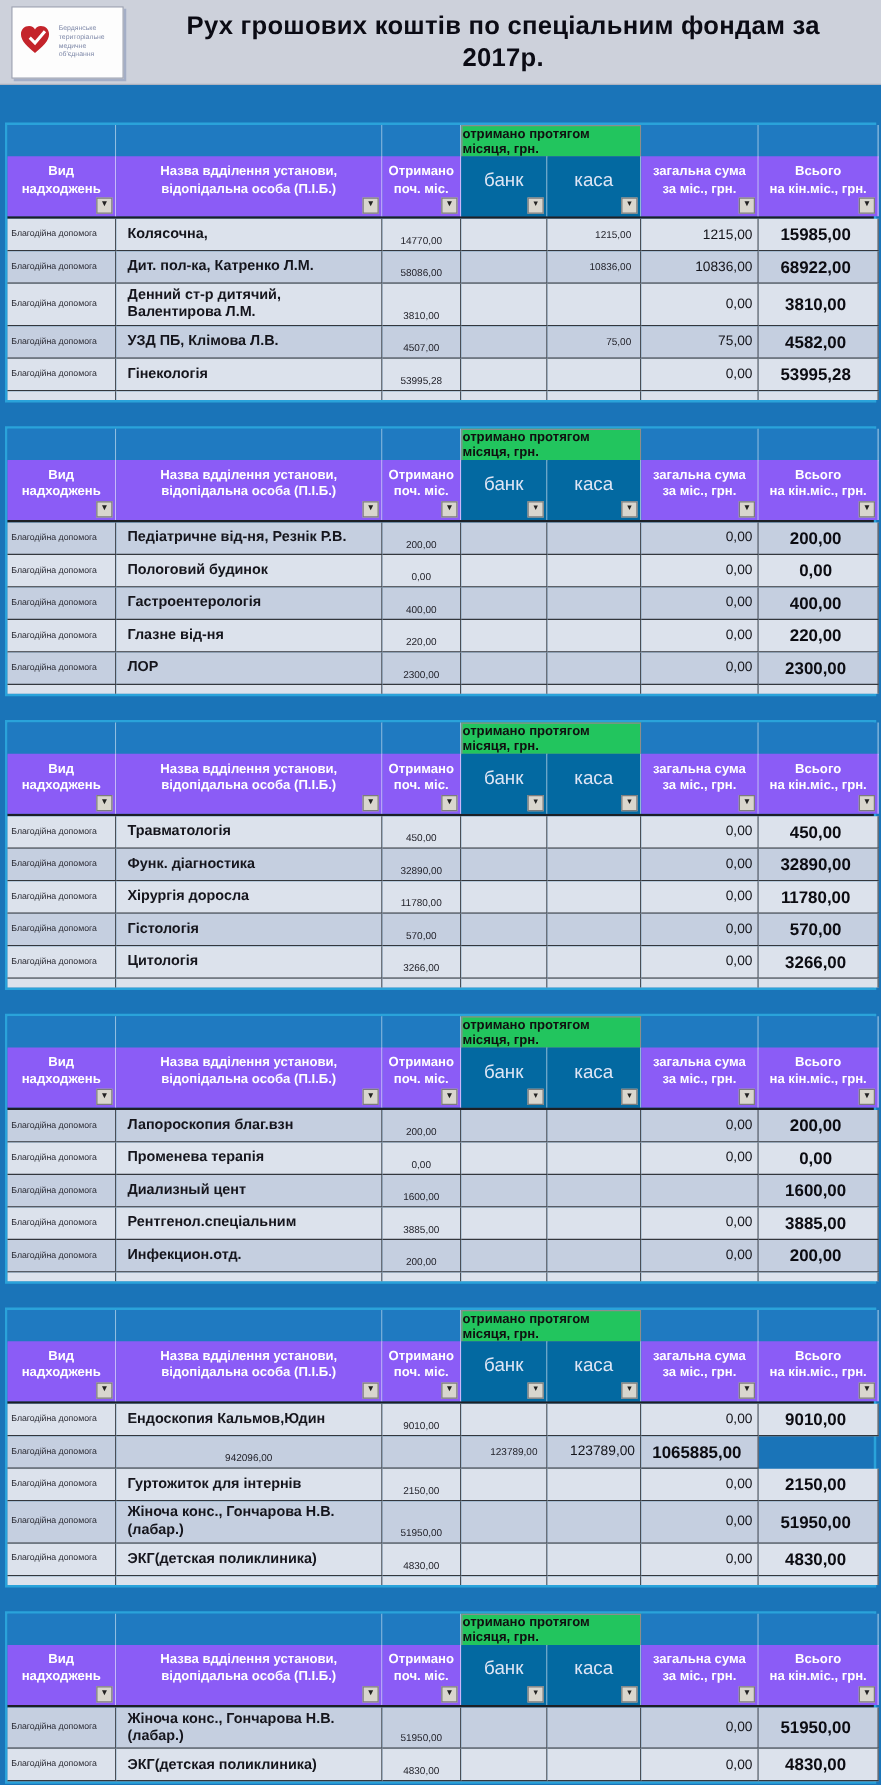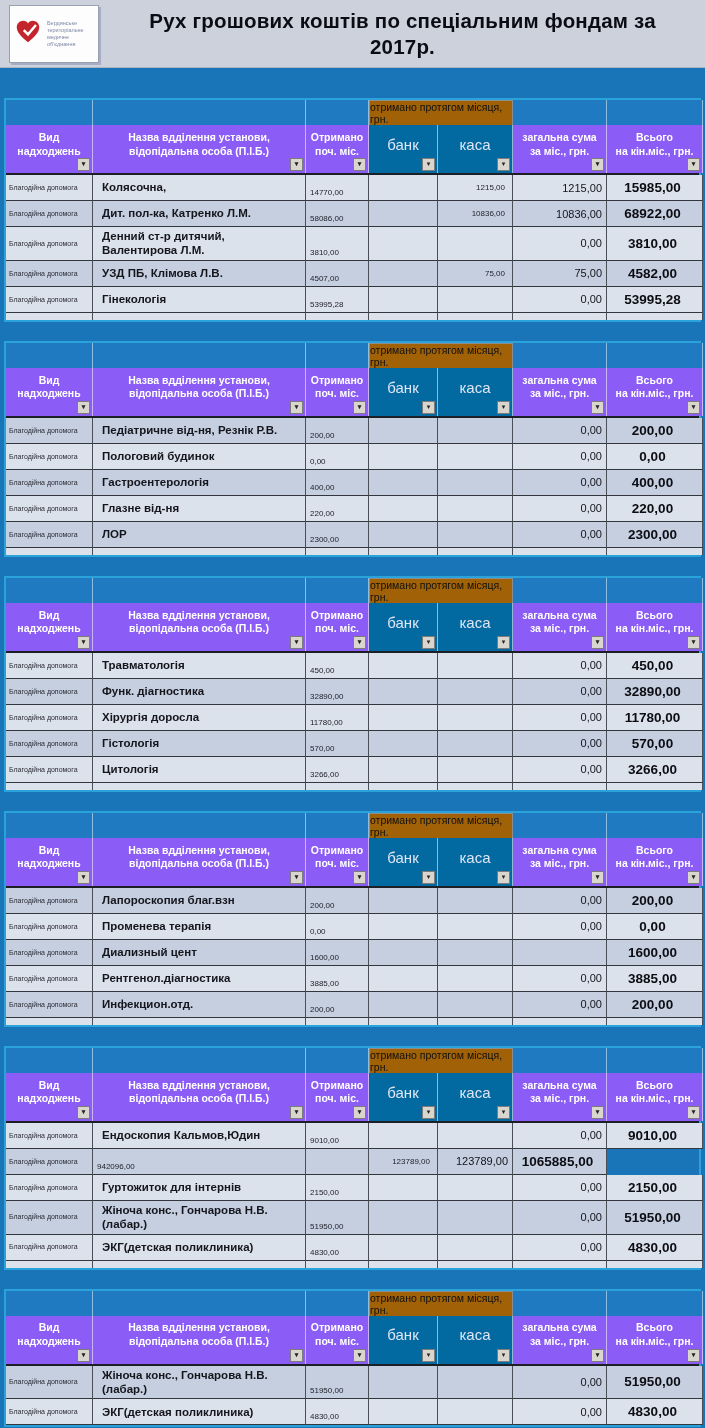--- a/index.html
+++ b/index.html
@@ -17,43 +17,43 @@
          font-size:20.5px;font-weight:bold;color:#0b0b14;line-height:1.25;letter-spacing:.2px;}
 
   
   .tables{padding:30px 4px 0 4px;display:flex;flex-direction:column;gap:19px;}
   .tbl{border:2px solid #2aa3da;background:#1a74b8;}
   .grid{display:grid;grid-template-columns:87px 213px 63px 69px 75px 94px 96px;}
 
   
   .strip{height:25px;}
   .strip .s{background:#1f7ac1;border-right:1px solid rgba(255,255,255,.5);}
-  .banner{grid-column:4/6;background:#a16207;border:1px solid #8d8d8d;display:flex;
-          align-items:flex-start;justify-content:center;font-size:10.5px;font-weight:400;color:#101010;}
+  .banner{grid-column:4/6;background:#22c55e;border:1px solid #8d8d8d;display:flex;
+          align-items:flex-start;justify-content:center;font-size:10.5px;font-weight:700;color:#101010;}
 
   
   .heads{border-bottom:2px solid #1c2026;}
   .hcell{position:relative;background:#8b5cf6;color:#fff;font-weight:bold;font-size:10.5px;
          line-height:1.3;text-align:center;display:flex;flex-direction:column;
          align-items:center;justify-content:center;padding:5px 2px 14px;min-height:48px;
          border-right:1px solid rgba(255,255,255,.55);box-sizing:border-box;}
   .hcell.alt{background:#0369a1;color:#dfe6f5;font-size:15px;font-weight:500;}
   .filter-btn{position:absolute;right:2px;bottom:2px;width:11px;height:11px;background:#d9d6ce;
               border:1px solid #7c7c7c;color:#222;font-size:7px;line-height:9px;text-align:center;
               cursor:pointer;}
 
   
   .row{min-height:26px;}
   .row>div{border-right:1px solid #4a4f57;border-bottom:1px solid #33373d;
            display:flex;align-items:center;box-sizing:border-box;}
   .row.light>div{background:#dce2ec;}
   .row.dark>div{background:#c5cfe0;}
   .c-type{font-size:7px;color:#2a2a33;padding:2px 3px;line-height:1.35;}
   .c-name{font-size:11.5px;font-weight:bold;color:#15151c;padding:2px 20px 2px 9px;line-height:1.25;}
-  .c-start{justify-content:flex-start;align-items:flex-end !important;font-size:8px;color:#23232b;padding:2px 4px 3px;}
+  .c-start{justify-content:center;align-items:flex-end !important;font-size:8px;color:#23232b;padding:2px 4px 3px;}
   .c-kasa{justify-content:flex-end;font-size:8px;color:#23232b;padding-right:7px;}
   .c-month{justify-content:flex-end;font-size:11px;color:#14141a;padding-right:4px;}
   .c-total{justify-content:center;font-size:13.5px;font-weight:800;color:#0c0c12;padding-right:4px;position:relative;}
 
   .row.partial{min-height:7px;}
   .row.partial>div{background:#dce2ec;border-bottom:none;}
 </style>
 </head>
 <body>
 
@@ -774,21 +774,21 @@
     <div class="c-total">
               <span class="v">1600,00</span>
             </div>
   </div>
 
   <div class="grid row light">
     <div class="c-type">
               <span>Благодійна допомога</span>
             </div>
     <div class="c-name">
-              <span class="v">Рентгенол.діагностика</span>
+              <span class="v">Рентгенол.спеціальним</span>
             </div>
     <div class="c-start">
               <span class="v">3885,00</span>
             </div>
     <div class="c-bank">
               <span class="v"></span>
             </div>
     <div class="c-kasa">
               <span class="v"></span>
             </div>

